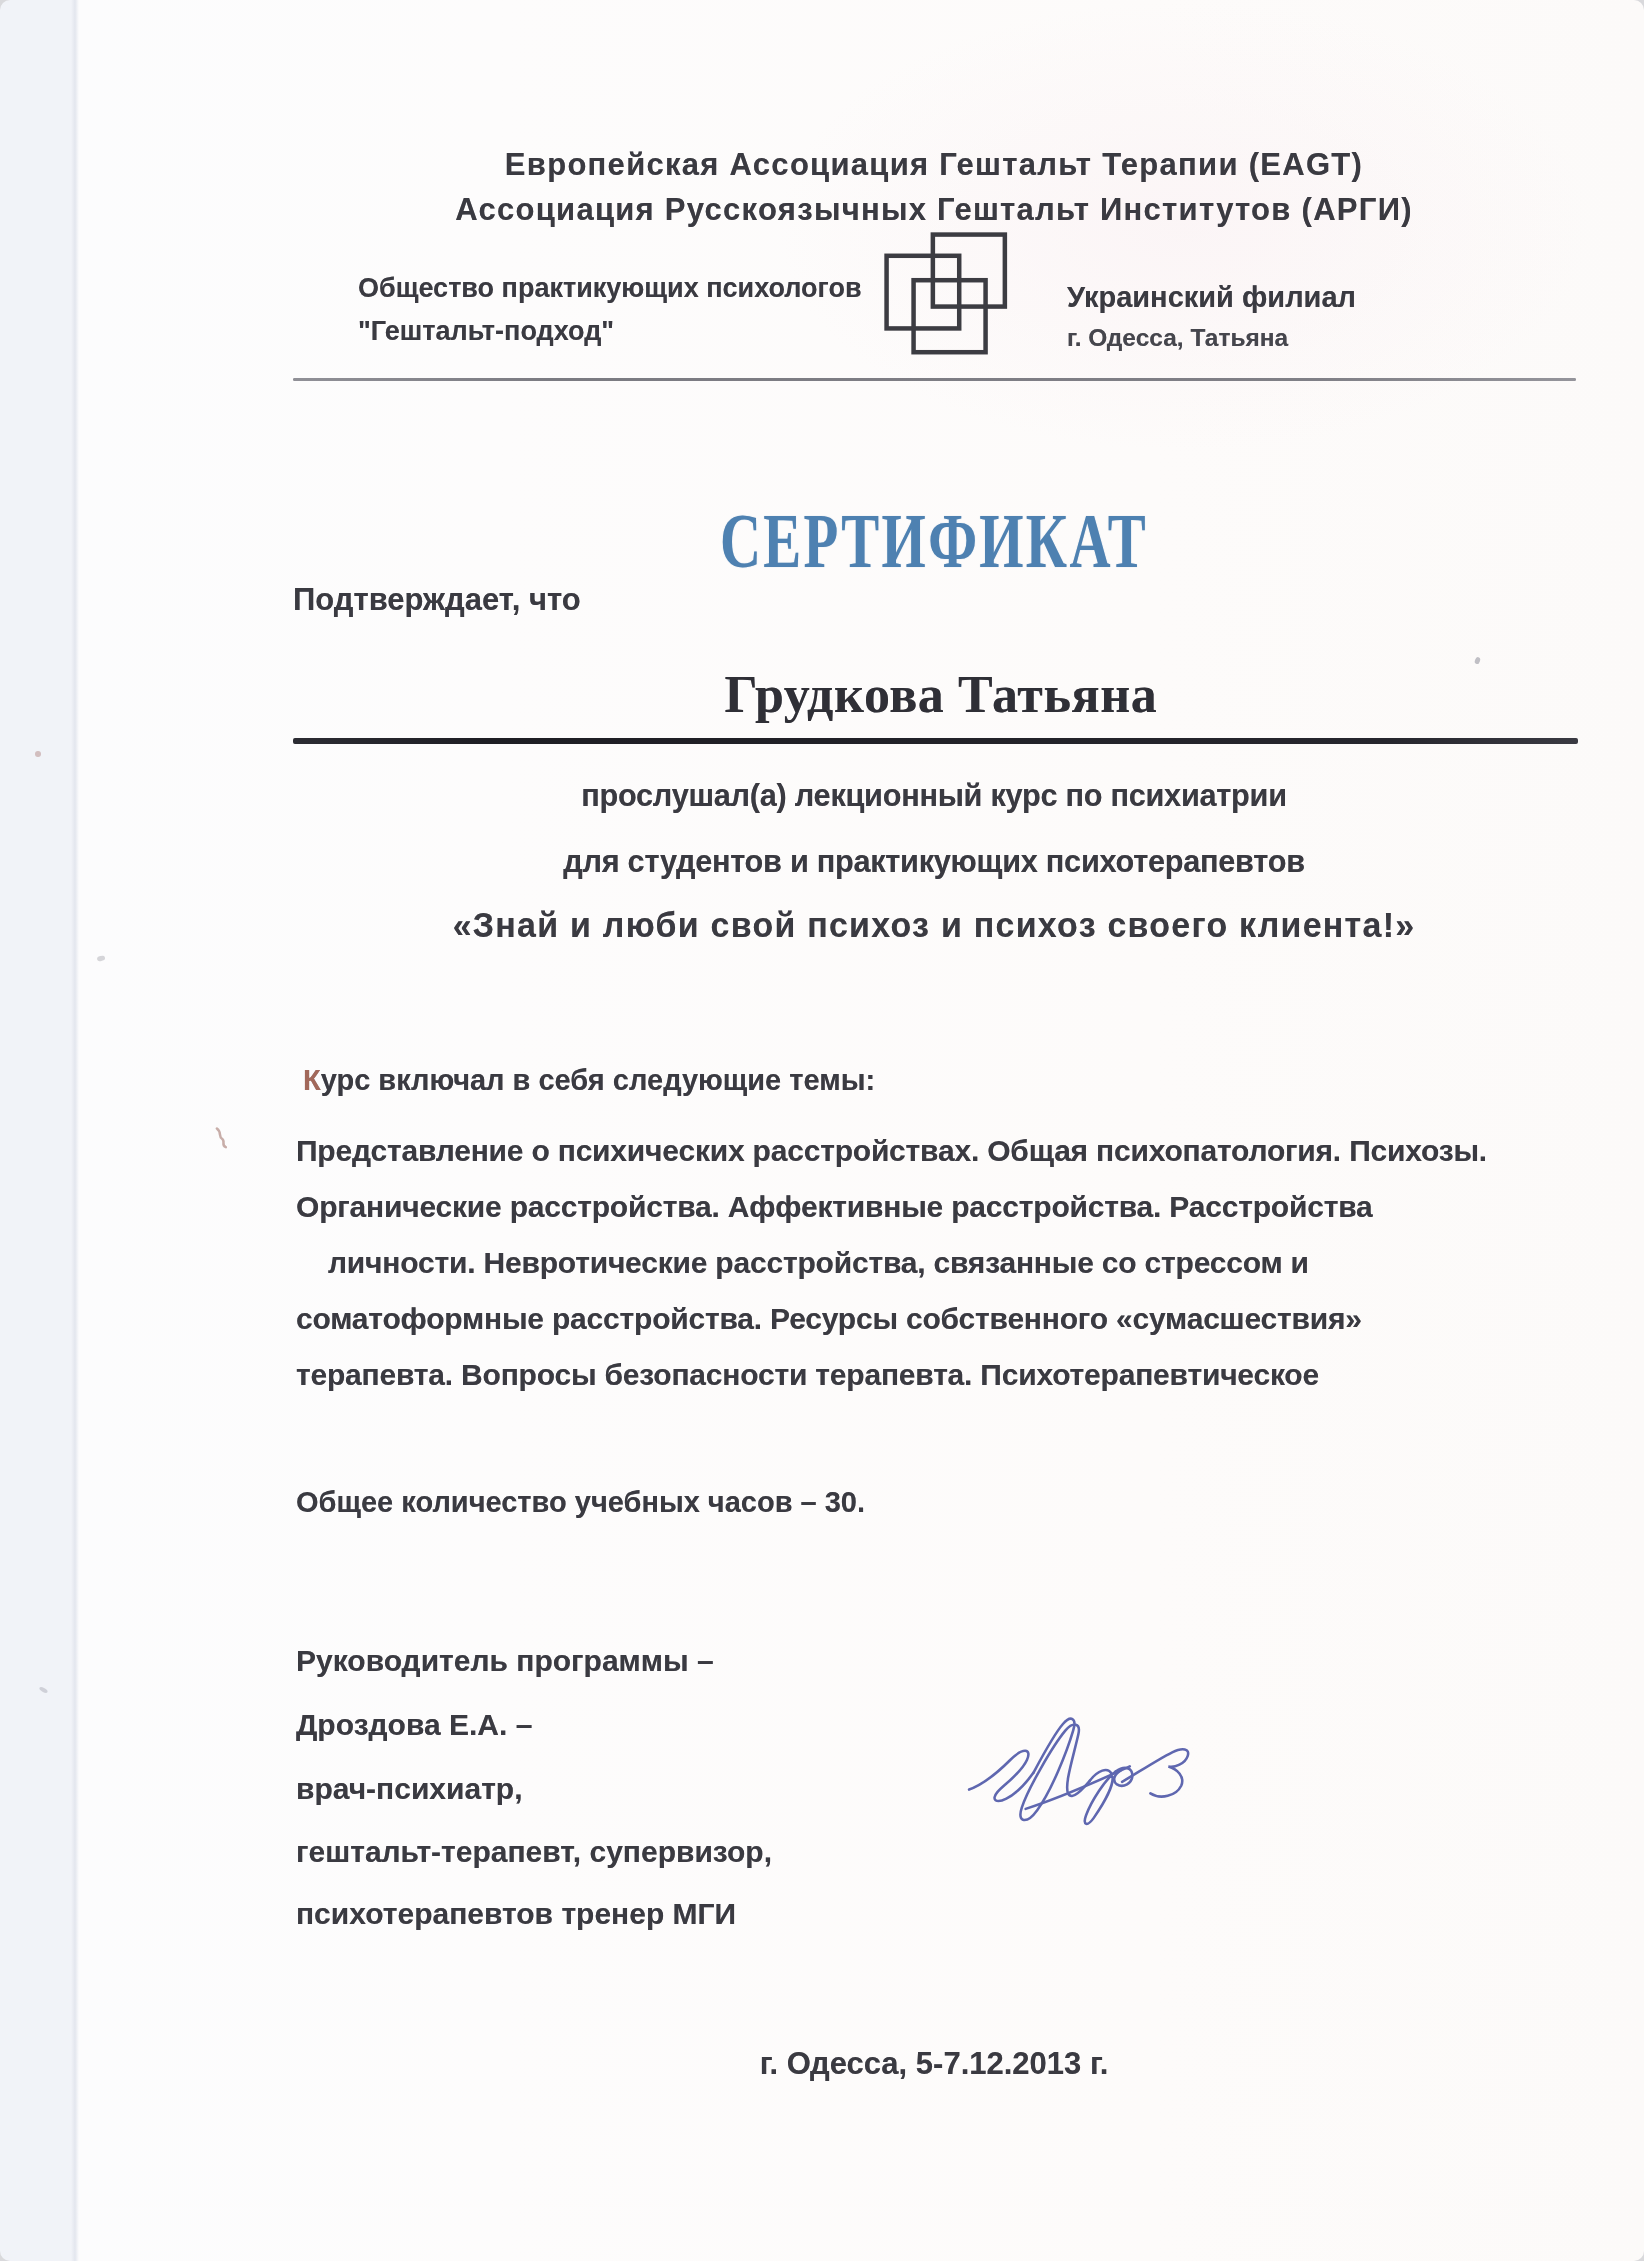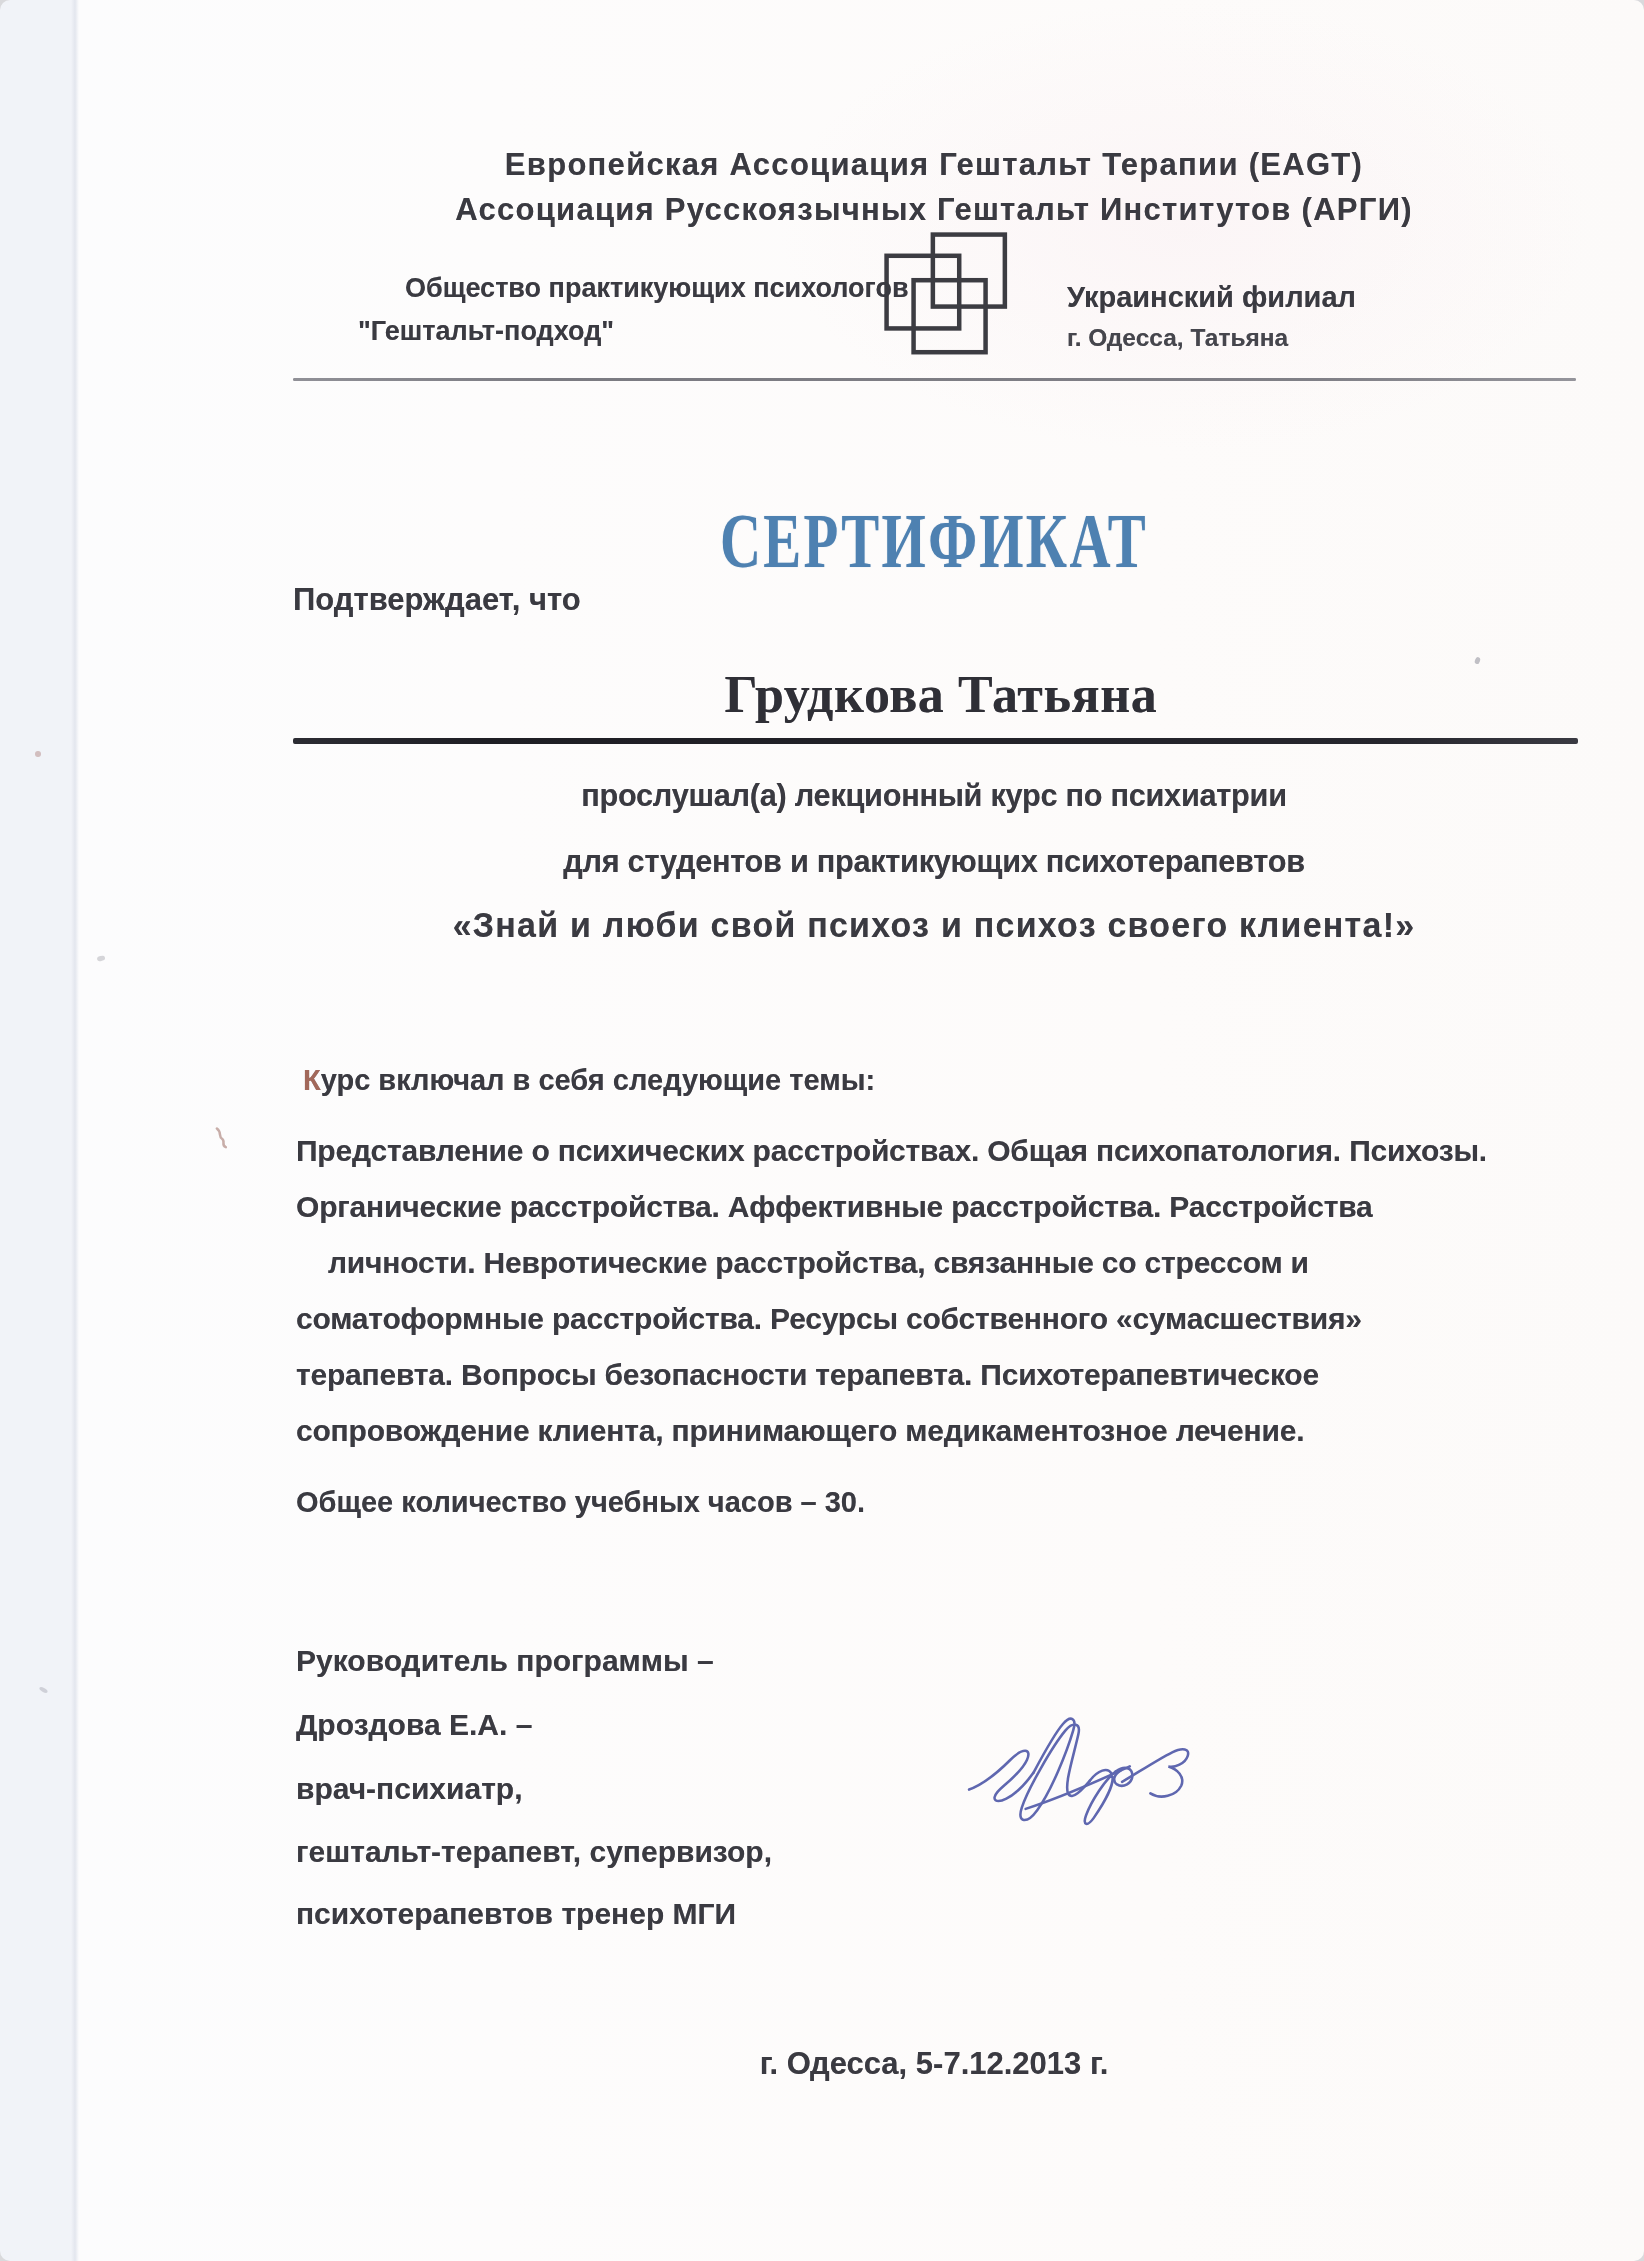--- a/index.html
+++ b/index.html
@@ -61,21 +61,21 @@
   <div class="abs" style="left:884px;top:232px;">
     <svg width="126" height="126" viewBox="0 0 196 196">
       <g fill="none" stroke="#3c3c42" stroke-width="7">
         <rect x="76" y="4" width="112" height="112"></rect>
         <rect x="4" y="37" width="113" height="113"></rect>
         <rect x="46" y="75" width="112" height="112"></rect>
       </g>
     </svg>
   </div>
 
-  <div class="abs left-org scan" style="top:273px;margin-left:47px;">Общество практикующих психологов</div>
+  <div class="abs left-org scan" style="top:273px;">Общество практикующих психологов</div>
   <div class="abs left-org scan" style="top:316px;">"Гештальт-подход"</div>
 
   <div class="abs right-org1 scan" style="top:281px;">Украинский филиал</div>
   <div class="abs right-org2 scan" style="top:324px;">г. Одесса, Татьяна</div>
 
   <div class="abs rule-thin" style="top:378px;"></div>
 
   <div class="abs cert-title" style="top:496px;">СЕРТИФИКАТ</div>
 
   <div class="abs confirm scan" style="top:582px;">Подтверждает, что</div>
@@ -96,21 +96,20 @@
     <svg width="18" height="23" viewBox="0 0 28 36">
       <path d="M6,4 C14,10 8,16 14,20 C20,24 12,30 20,33" fill="none" stroke="#b5938c" stroke-width="4" stroke-linecap="round" opacity=".75"></path>
     </svg>
   </div>
 
   <div class="abs body-line scan" style="top:1134px;">Представление о психических расстройствах. Общая психопатология. Психозы.</div>
   <div class="abs body-line scan" style="top:1190px;">Органические расстройства. Аффективные расстройства. Расстройства</div>
   <div class="abs body-line scan" style="top:1246px;margin-left:32px;">личности. Невротические расстройства, связанные со стрессом и</div>
   <div class="abs body-line scan" style="top:1302px;">соматоформные расстройства. Ресурсы собственного «сумасшествия»</div>
   <div class="abs body-line scan" style="top:1358px;">терапевта. Вопросы безопасности терапевта. Психотерапевтическое</div>
-  <div class="abs body-line scan" style="top:1414px;">сопровождение клиента, принимающего медикаментозное лечение.</div>
 
   <div class="abs hours scan" style="top:1486px;">Общее количество учебных часов – 30.</div>
 
   <div class="abs sig-line scan" style="top:1644px;">Руководитель программы –</div>
   <div class="abs sig-line scan" style="top:1708px;">Дроздова Е.А.  –</div>
   <div class="abs sig-line scan" style="top:1772px;">врач-психиатр,</div>
   <div class="abs sig-line scan" style="top:1835px;">гештальт-терапевт, супервизор,</div>
   <div class="abs sig-line scan" style="top:1897px;">психотерапевтов тренер  МГИ</div>
 
   <div class="abs" style="left:961px;top:1706px;">

